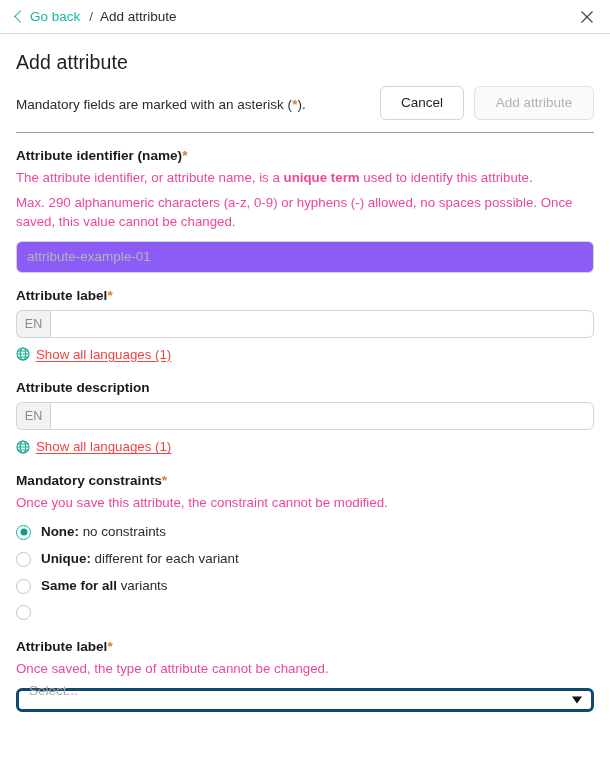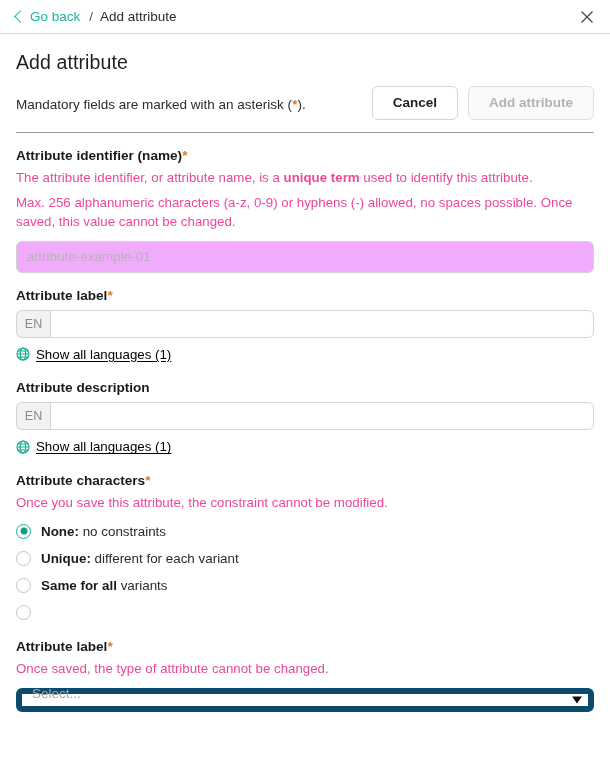--- a/index.html
+++ b/index.html
@@ -90,21 +90,20 @@
     font-family: "Liberation Sans", sans-serif;
     font-size: 13.5px;
     border-radius: 6px;
     padding: 8px 20px;
     background: #ffffff;
     border: 1px solid #d4d4d4;
     color: #1f1f1f;
     cursor: pointer;
     white-space: nowrap;
     line-height: 1.2;
-    font-weight: bold;
   }
   .btn-cancel { min-width: 75px; }
   .btn-primary-disabled {
     color: #b3b3b3;
     background: #fafafa;
     border: 1px solid #e0e0e0;
     cursor: default;
     min-width: 120px;
   }
 
@@ -133,21 +132,21 @@
 
   .txtinput {
     width: 100%;
     height: 32px;
     border: 1px solid #d4d4d4;
     border-radius: 6px;
     padding: 0 10px;
     font-family: "Liberation Sans", sans-serif;
     font-size: 13.5px;
     color: #1f1f1f;
-    background: #f0abfc;
+    background: #8b5cf6;
     outline: none;
     margin-top: 9px;
   }
   .txtinput::placeholder { color: #b5b5b5; }
 
   
   .locgroup {
     display: flex;
     align-items: stretch;
     width: 100%;
@@ -177,32 +176,32 @@
     background: #fff;
     outline: none;
     min-width: 0;
   }
 
   .langlink {
     display: inline-flex;
     align-items: center;
     gap: 6px;
     margin-top: 9px;
-    color: #000000;
+    color: #ef4444;
     font-size: 13.3px;
     cursor: pointer;
   }
   .langlink .lbl { text-decoration: underline; text-underline-offset: 2px; }
   .globe { display: block; }
 
   
   .radios { margin-top: 5px; }
   .radio-row {
     display: flex;
-    align-items: flex-start;
+    align-items: center;
     gap: 10px;
     padding: 4px 0;
     cursor: pointer;
   }
   .radio-row.tall { padding: 6px 0 4px 0; align-items: center; }
   .rdo {
     flex: 0 0 auto;
     width: 15px; height: 15px;
     border-radius: 50%;
     border: 1.4px solid #c4c4c4;
@@ -230,26 +229,26 @@
 
   
   .selwrap {
     position: relative;
     width: 100%;
     margin-top: 9px;
   }
   .selbox {
     width: 100%;
     height: 20px;
-    border: 6px solid #0c4a6e;
+    border: 3px solid #0c4a6e;
     border-radius: 6px;
     background: #fff;
     display: flex;
     align-items: center;
-    padding: 0 30px 12px 10px;
+    padding: 0 30px 18px 10px;
     font-size: 13.5px;
     color: #a5a5a5;
     cursor: pointer;
   }
   .caret {
     position: absolute;
     right: 12px; top: 50%;
     transform: translateY(-50%);
     width: 0; height: 0;
     border-left: 5.5px solid transparent;
@@ -286,21 +285,21 @@
       <button class="btn btn-cancel">Cancel</button>
       <button class="btn btn-primary-disabled">Add attribute</button>
     </div>
   </div>
 
   <hr class="rule">
 
   <div class="field">
     <div class="flabel"><span>Attribute identifier (name)</span><span class="ast">*</span></div>
     <div class="fhelp"><span>The attribute identifier, or attribute name, is a </span><b>unique term</b><span> used to identify this attribute.</span></div>
-    <div class="fhelp">Max. 256 alphanumeric characters (a-z, 0-9) or hyphens (-) allowed, no spaces possible. Once saved, this value cannot be changed.</div>
+    <div class="fhelp">Max. 290 alphanumeric characters (a-z, 0-9) or hyphens (-) allowed, no spaces possible. Once saved, this value cannot be changed.</div>
     <input class="txtinput" type="text" placeholder="attribute-example-01" style="">
   </div>
 
   <div class="field">
     <div class="flabel"><span>Attribute label</span><span class="ast">*</span></div>
     <div class="locgroup">
       <span class="locprefix">EN</span>
       <input class="locinput" type="text" style="">
     </div>
     <span class="langlink">
@@ -327,21 +326,21 @@
           <circle cx="7" cy="7" r="6" fill="none" stroke="#17a98f" stroke-width="1.1"></circle>
           <ellipse cx="7" cy="7" rx="2.7" ry="6" fill="none" stroke="#17a98f" stroke-width="1.1"></ellipse>
           <path d="M1 7 H13 M1.9 4 H12.1 M1.9 10 H12.1" stroke="#17a98f" stroke-width="1.1" fill="none"></path>
         </svg>
       </span>
       <span class="lbl">Show all languages (1)</span>
     </span>
   </div>
 
   <div class="field">
-    <div class="flabel"><span>Attribute characters</span><span class="ast">*</span></div>
+    <div class="flabel"><span>Mandatory constraints</span><span class="ast">*</span></div>
     <div class="fhelp">Once you save this attribute, the constraint cannot be modified.</div>
 
     <div class="radios">
 
       <div class="radio-row">
         <span class="rdo on"></span>
         <span class="rtext"><b>None:</b><span> no constraints</span></span>
       </div>
 
       <div class="radio-row">

